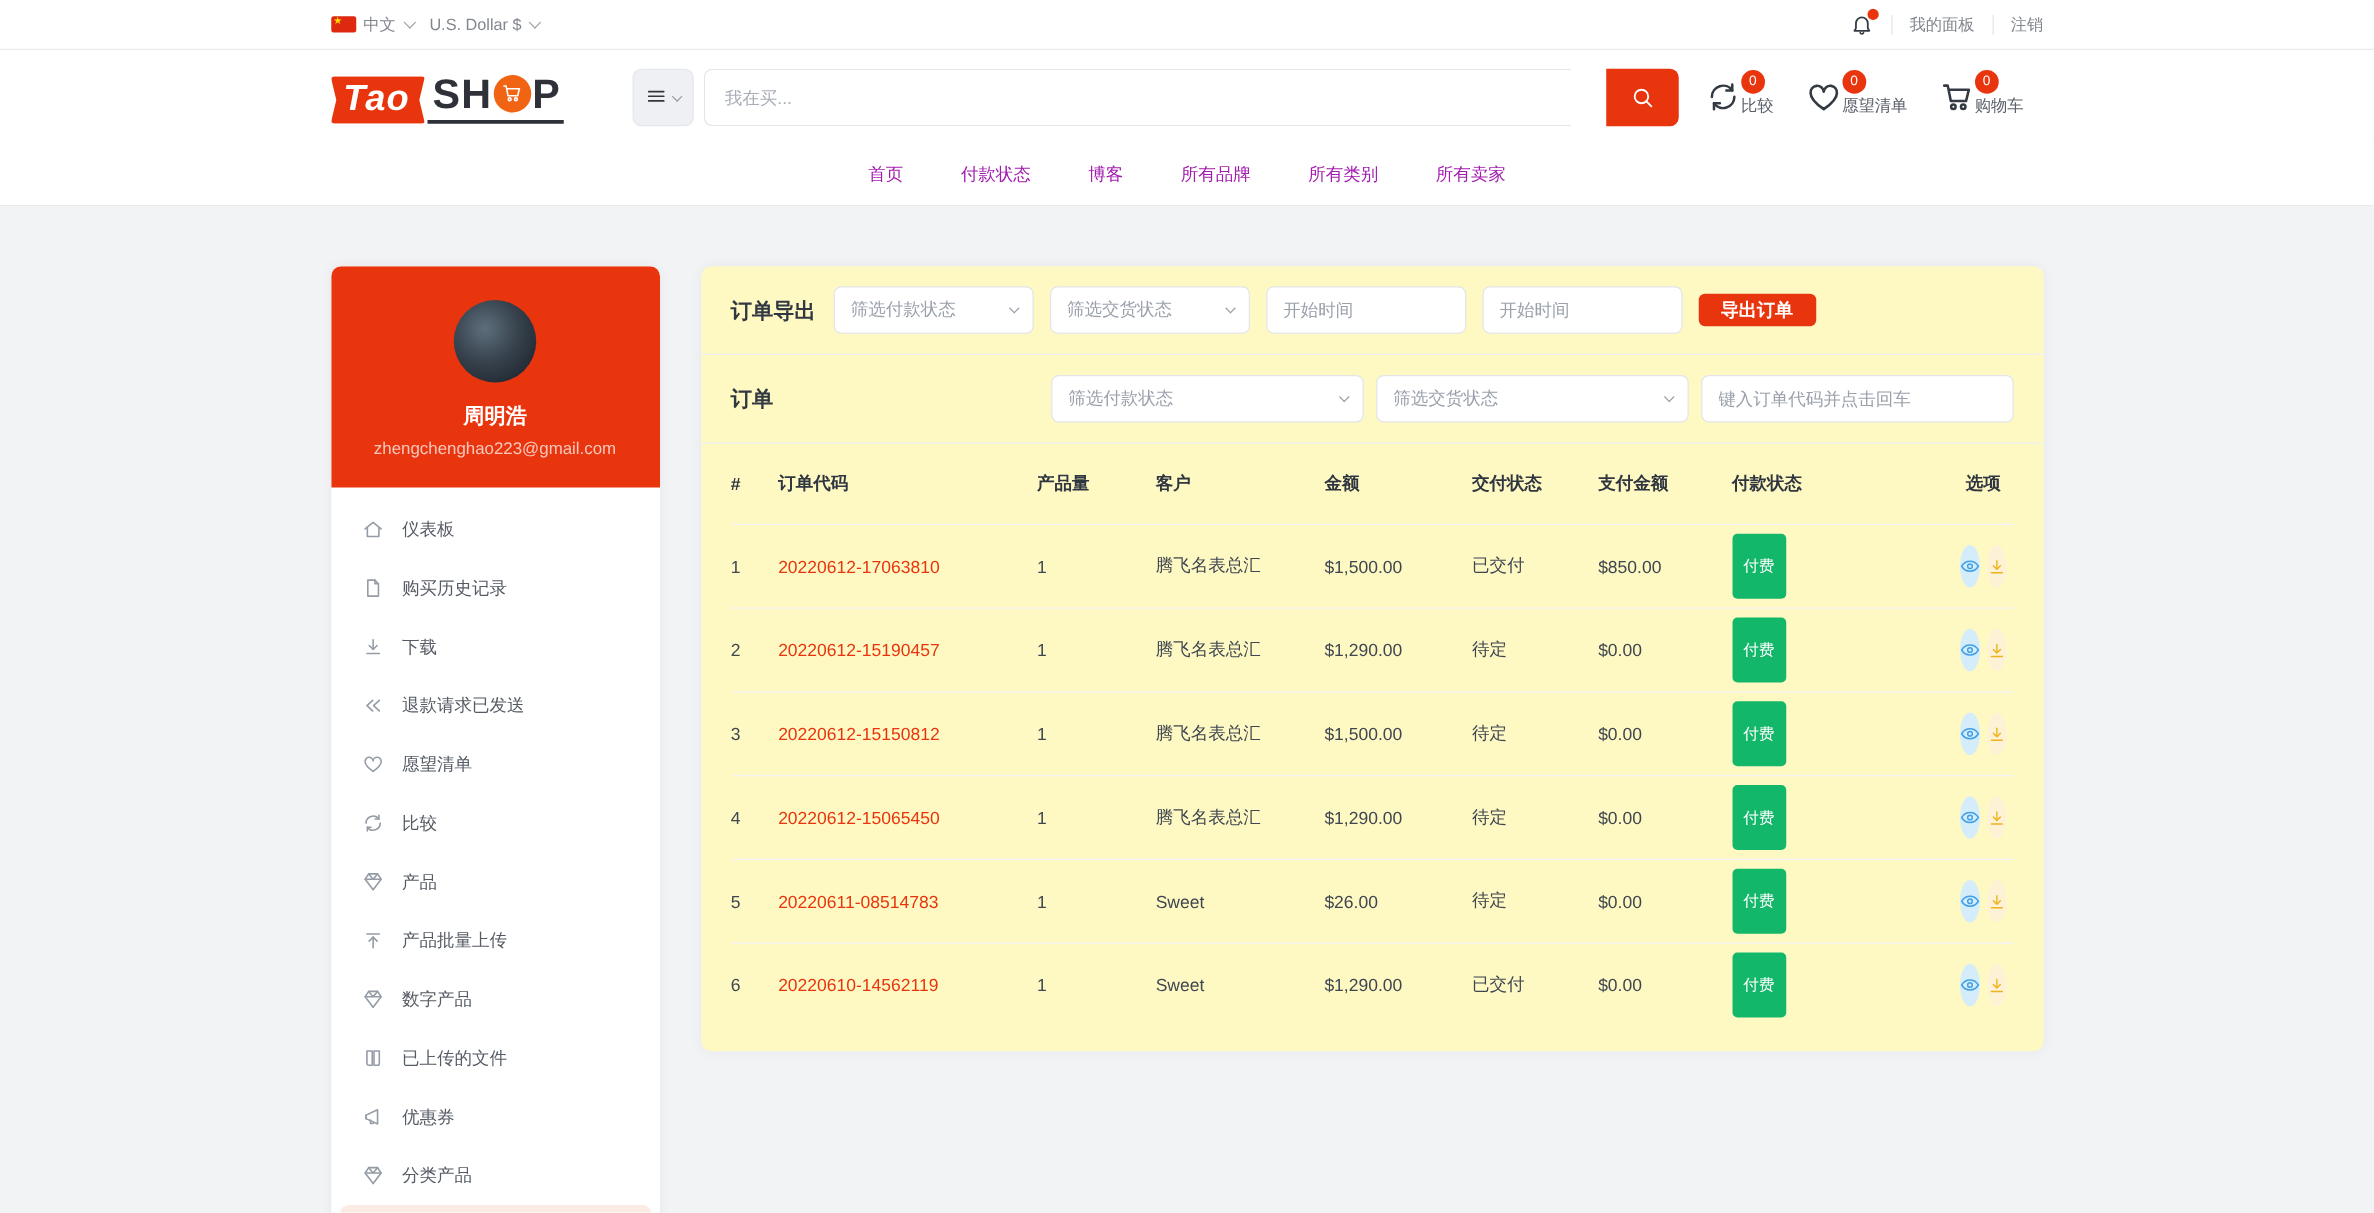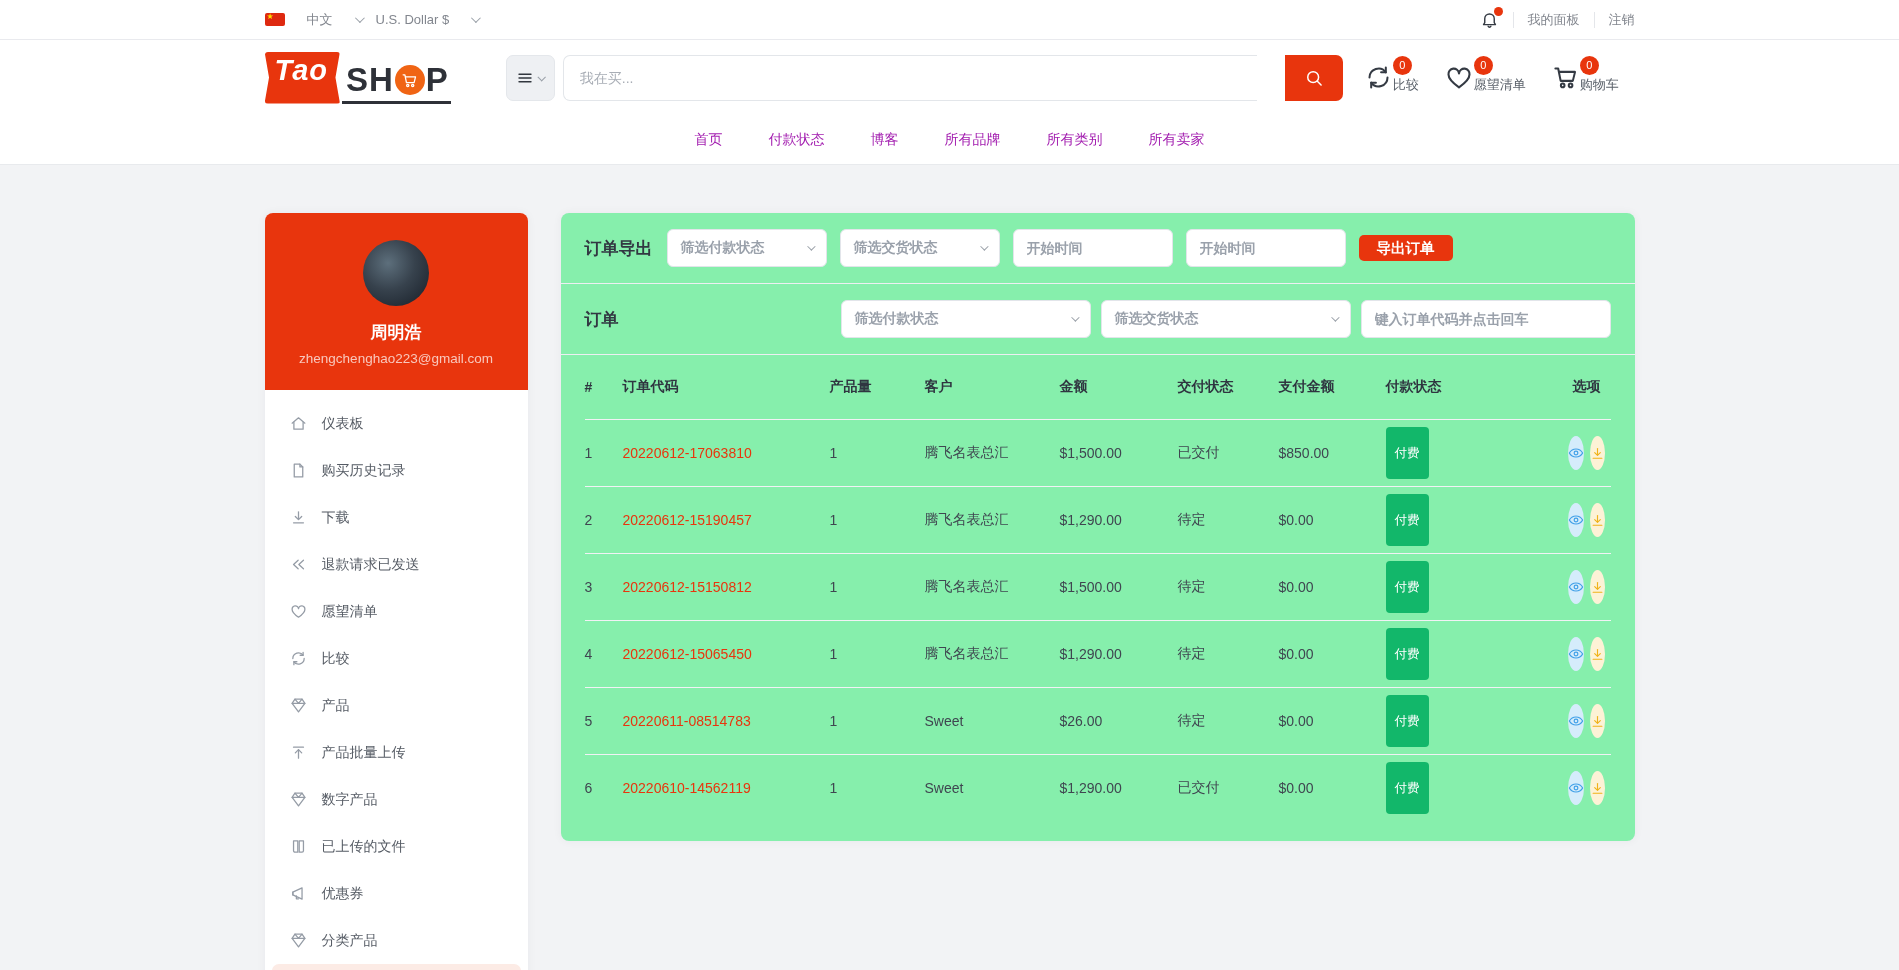--- a/index.html
+++ b/index.html
@@ -5,34 +5,34 @@
   * { margin:0; padding:0; box-sizing:border-box; }
   html,body { width:1899px; height:970px; overflow:hidden; }
   body { font-family:"Liberation Sans","DejaVu Sans",sans-serif; background:#f2f3f5; color:#3c424b; }
   .container { width:1370px; margin:0 auto; }
 
   
   .topbar { background:#fff; border-bottom:1px solid #e9eaee; height:40px; }
   .topbar .container { display:flex; align-items:center; height:100%; font-size:13px; color:#82868e; }
   .tb-left, .tb-right { display:flex; align-items:center; gap:14px; }
   .tb-right { margin-left:auto; }
-  .tb-item { display:flex; align-items:center; gap:22px; cursor:pointer; }
+  .tb-item { display:flex; align-items:center; gap:6px; cursor:pointer; }
   .flag { width:20px; height:13px; background:#de2910; border-radius:2px; position:relative; display:inline-block; }
   .flag::after { content:"★"; color:#ffde00; font-size:8px; position:absolute; left:2px; top:-1px; }
   .chev { width:7px; height:7px; border-right:1.4px solid #9aa0a8; border-bottom:1.4px solid #9aa0a8; transform:rotate(45deg) translateY(-2px); display:inline-block; }
   .tb-sep { width:1px; height:16px; background:#e4e6ea; }
   .bell-wrap { position:relative; cursor:pointer; color:#343a43; display:flex; }
   .bell-dot { position:absolute; top:-3px; right:-4px; width:9px; height:9px; border-radius:50%; background:#e8350d; }
   .icon-svg { display:inline-block; vertical-align:middle; }
 
   
   .header { background:#fff; height:75px; }
   .header .container { display:flex; align-items:center; height:100%; }
   .logo { display:flex; align-items:flex-end; cursor:pointer; }
-  .logo-tao { background:#e8350d; color:#fff; font-weight:bold; font-style:italic; font-size:29px; padding:2px 12px 17px 10px; border-radius:3px; letter-spacing:1px; clip-path:polygon(0 0,100% 0,94% 50%,100% 100%,0 100%,6% 50%); }
+  .logo-tao { background:#e8350d; color:#fff; font-weight:bold; font-style:italic; font-size:29px; padding:2px 12px 3px 10px; border-radius:3px; letter-spacing:1px; clip-path:polygon(0 0,100% 0,94% 50%,100% 100%,0 100%,6% 50%); }
   .logo-rest { display:flex; align-items:center; border-bottom:3px solid #2e3138; padding:0 2px 2px 4px; margin-left:2px; }
   .logo-sh, .logo-p { color:#2e3138; font-weight:bold; font-size:33px; letter-spacing:1px; }
   .logo-o { width:30px; height:30px; border-radius:50%; background:#f06414; display:flex; align-items:center; justify-content:center; margin:0 1px; color:#fff; }
   .menu-btn { margin-left:55px; width:49px; height:46px; background:#eef0f3; border:1px solid #e4e7eb; border-radius:7px; display:flex; align-items:center; justify-content:center; gap:4px; color:#31363e; cursor:pointer; }
   .menu-btn .chev { transform:rotate(45deg) translateY(-1px); width:6px; height:6px; }
   .search-wrap { display:flex; margin-left:8px; flex:0 0 auto; width:780px; height:46px;gap:28px; }
   .search-input { flex:1; border:1px solid #e3e6ea; border-right:none; border-radius:7px 0 0 7px; padding:0 16px; font-size:14px; color:#3c424b; outline:none; font-family:inherit; }
   .search-input::placeholder { color:#a9aeb6; }
   .search-btn { width:58px; height:46px; background:#e8350d; border:none; border-radius:0 7px 7px 0; color:#fff; display:flex; align-items:center; justify-content:center; cursor:pointer; }
   .hdr-actions { display:flex; align-items:center; gap:26px; margin-left:22px; }
@@ -55,25 +55,25 @@
   .profile { background:#e8350d; padding:27px 16px 24px; text-align:center; }
   .avatar { width:66px; height:66px; border-radius:50%; margin:0 auto; background:radial-gradient(circle at 38% 35%, #5d6f7c 0%, #37424d 45%, #161d26 100%); border:none; }
   .profile-name { color:#fff; font-size:17px; font-weight:bold; margin-top:15px; }
   .profile-email { color:rgba(255,255,255,.72); font-size:13.5px; margin-top:7px; }
   .side-menu { padding:10px 0 20px; }
   .side-item { display:flex; align-items:center; gap:15px; height:47px; padding:0 10px 0 25px; font-size:14px; color:#555b64; cursor:pointer; }
   .side-item .si-icon { color:#959ca6; display:flex; }
   .side-item.active { background:#fcebe5; color:#e8350d; margin:0 7px; border-radius:7px; padding-left:18px; }
 
   
-  .main { flex:1; background:#86efac; border-radius:8px; box-shadow:0 0 10px rgba(40,40,60,.05); }
+  .main { flex:1; background:#fef9c3; border-radius:8px; box-shadow:0 0 10px rgba(40,40,60,.05); }
   .sec-row { display:flex; align-items:center; padding:16px 24px; border-bottom:1px solid #edeff2; }
   .sec-title { font-size:17px; font-weight:600; color:#323842; white-space:nowrap; }
   .export-row .sec-title { margin-right:14px; }
-  .ctrl { height:38px; background:#fff; border:1px solid #e2e5ea; border-radius:6px; font-size:14px; color:#9aa1ab;font-weight:bold; }
+  .ctrl { height:38px; background:#fff; border:1px solid #e2e5ea; border-radius:6px; font-size:14px; color:#9aa1ab; }
   .sel { display:flex; align-items:center; justify-content:space-between; padding:0 13px; cursor:pointer; }
   .sel .chev { width:6px; height:6px; }
   .txt { padding:0 13px; outline:none; font-family:inherit; }
   .txt::placeholder { color:#9aa1ab; }
   .export-row .ctrl { width:160px; margin-right:13px; }
   .export-btn { background:#e8350d; color:#fff; border:none; border-radius:5px; height:26px; padding:0 18px; font-size:14.5px; font-weight:600; cursor:pointer; font-family:inherit; }
   .orders-row .sec-title { flex:1; }
   .orders-row .ctrl { width:250px; margin-left:10px; }
 
   

